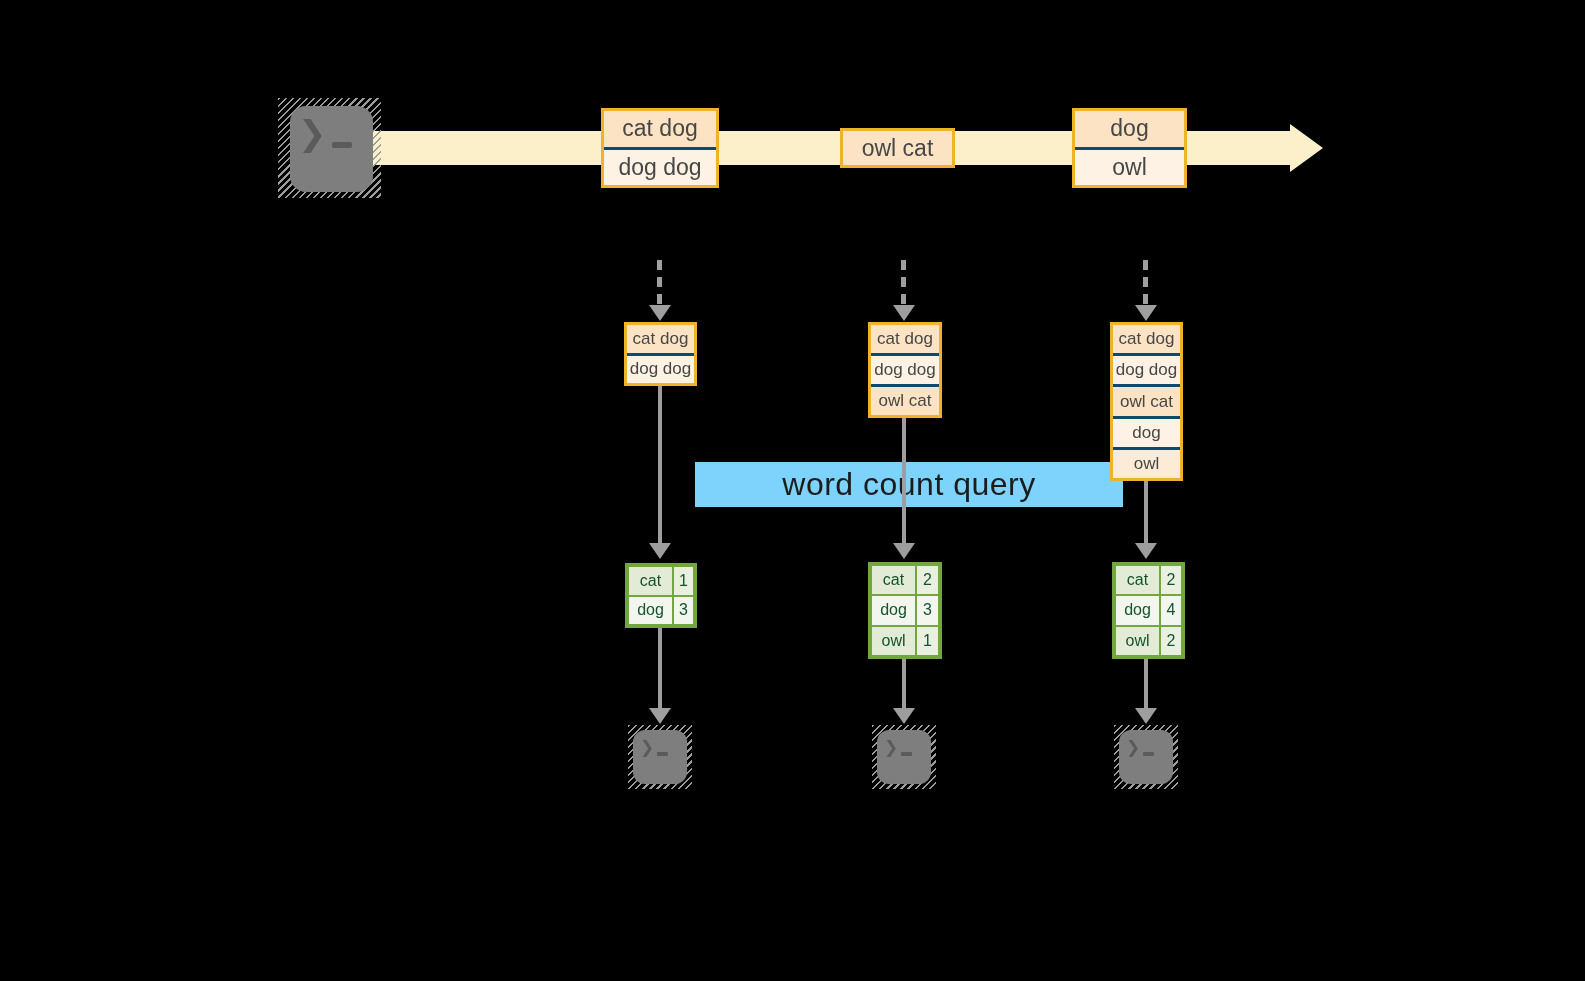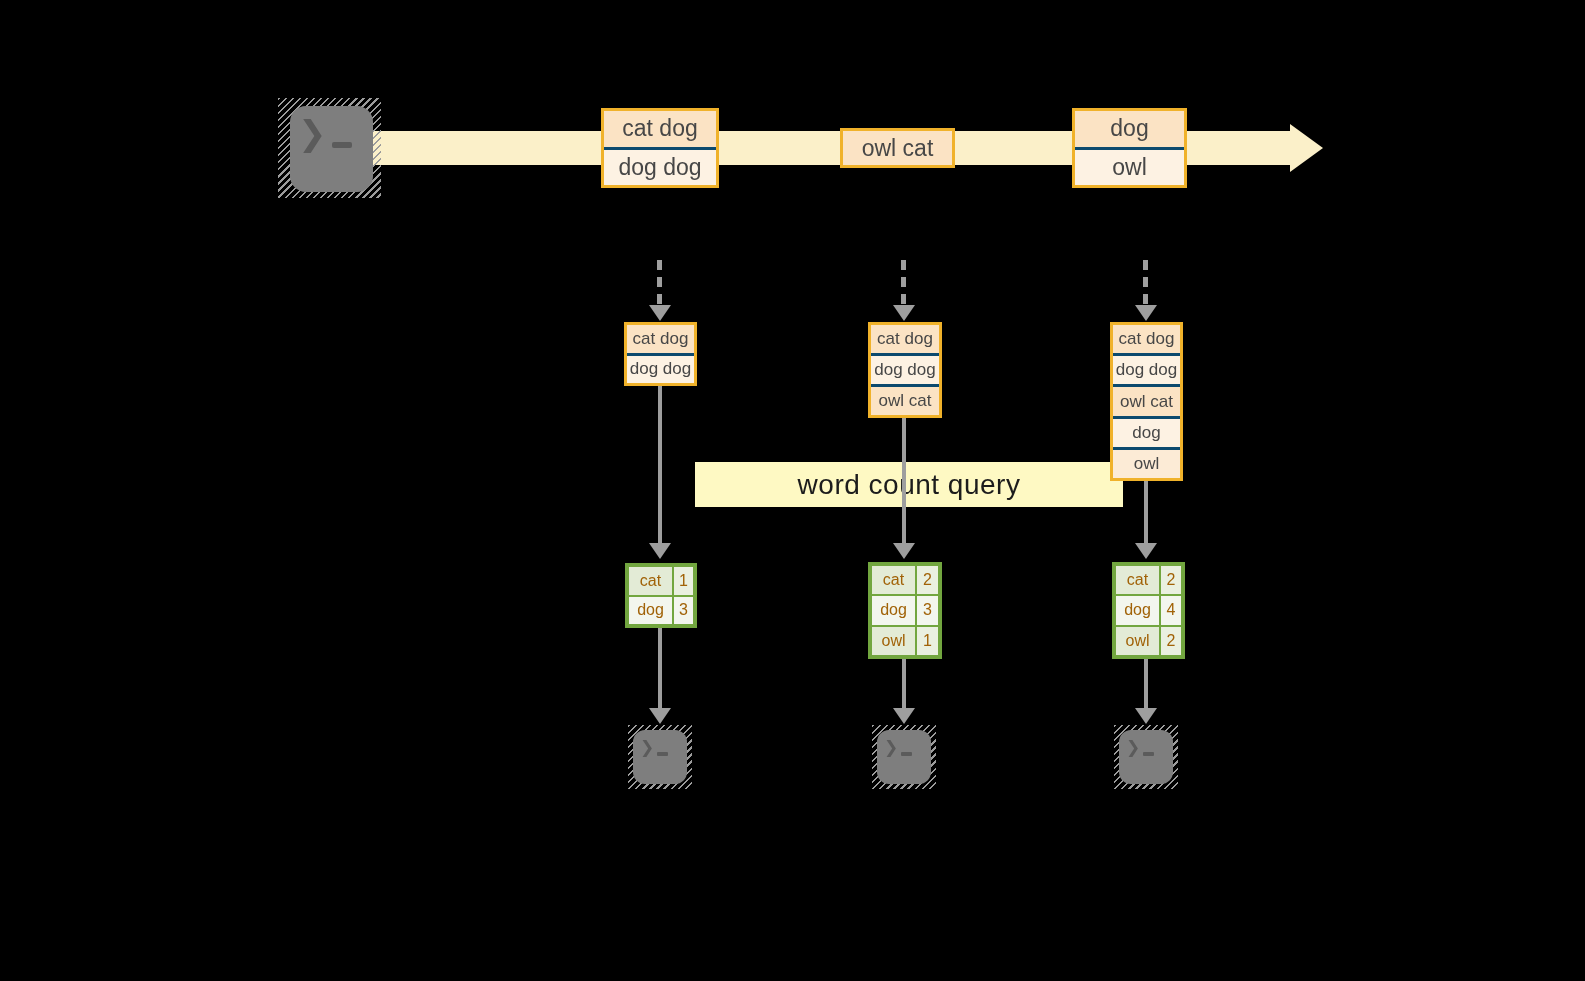--- a/index.html
+++ b/index.html
@@ -43,29 +43,29 @@
   .st-3{left:1110px;top:322px;width:73px;height:159px;}
 
   
   .vline{position:absolute;width:4px;background:#9E9E9E;z-index:2;}
   .vdash{position:absolute;width:0;border-left:5px dashed #9F9F9F;z-index:2;}
   .ahead{position:absolute;width:0;height:0;z-index:2;
          border-left:11px solid transparent;border-right:11px solid transparent;
          border-top:16px solid #9E9E9E;}
 
   
-  .qlabel{position:absolute;left:695px;top:462px;width:428px;height:45px;background:#fef9c3;z-index:1;
+  .qlabel{position:absolute;left:695px;top:462px;width:428px;height:45px;background:#7dd3fc;z-index:1;
           display:flex;align-items:center;justify-content:center;
-          font-size:28px;font-weight:300;color:#1C1C1C;letter-spacing:0.5px;}
+          font-size:32px;font-weight:300;color:#1C1C1C;letter-spacing:0.5px;}
 
   
   .gtable{position:absolute;box-sizing:border-box;border:3px solid #72A63F;
           display:flex;flex-direction:column;z-index:3;}
   .grow{flex:1;display:flex;}
-  .gcell{display:flex;align-items:center;justify-content:center;font-size:16px;color:#a16207;
+  .gcell{display:flex;align-items:center;justify-content:center;font-size:16px;color:#14532d;
          box-sizing:border-box;border:1.5px solid #72A63F;}
   .gword{width:45px;} .gcount{flex:1;}
   .sage-w{background:#E3EBD6;} .sage-c{background:#EAF0E0;} .pale{background:#F3F6EE;}
   .tb-1{left:625px;top:563px;width:72px;height:65px;}
   .tb-2{left:868px;top:562px;width:74px;height:97px;}
   .tb-3{left:1112px;top:562px;width:73px;height:97px;}
 </style>
 </head>
 <body>
 

